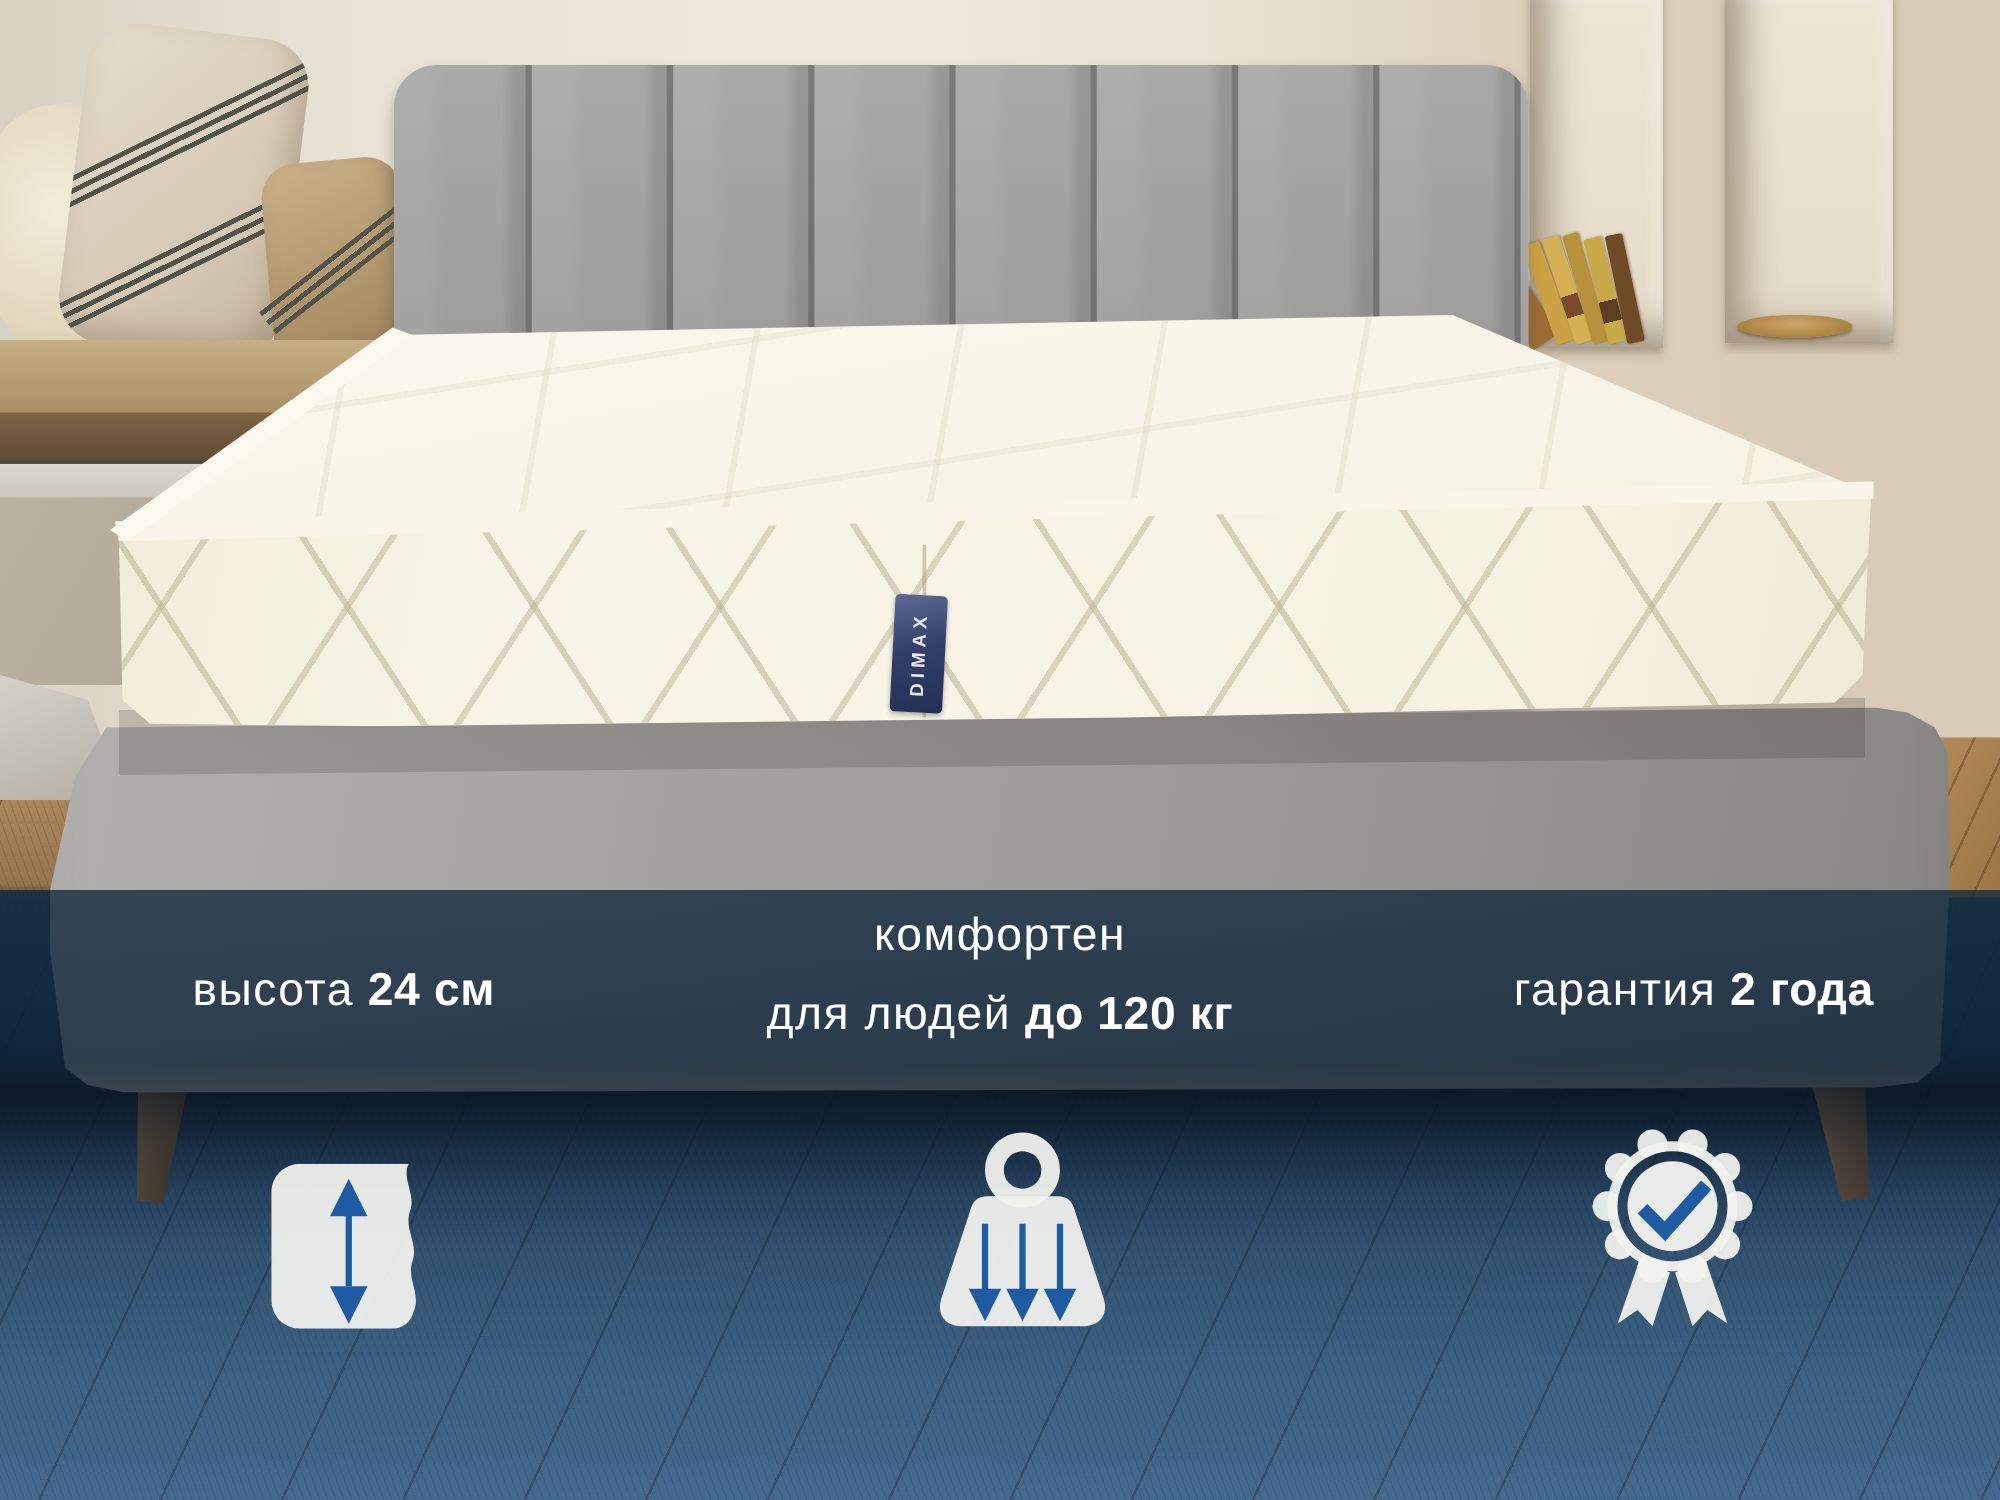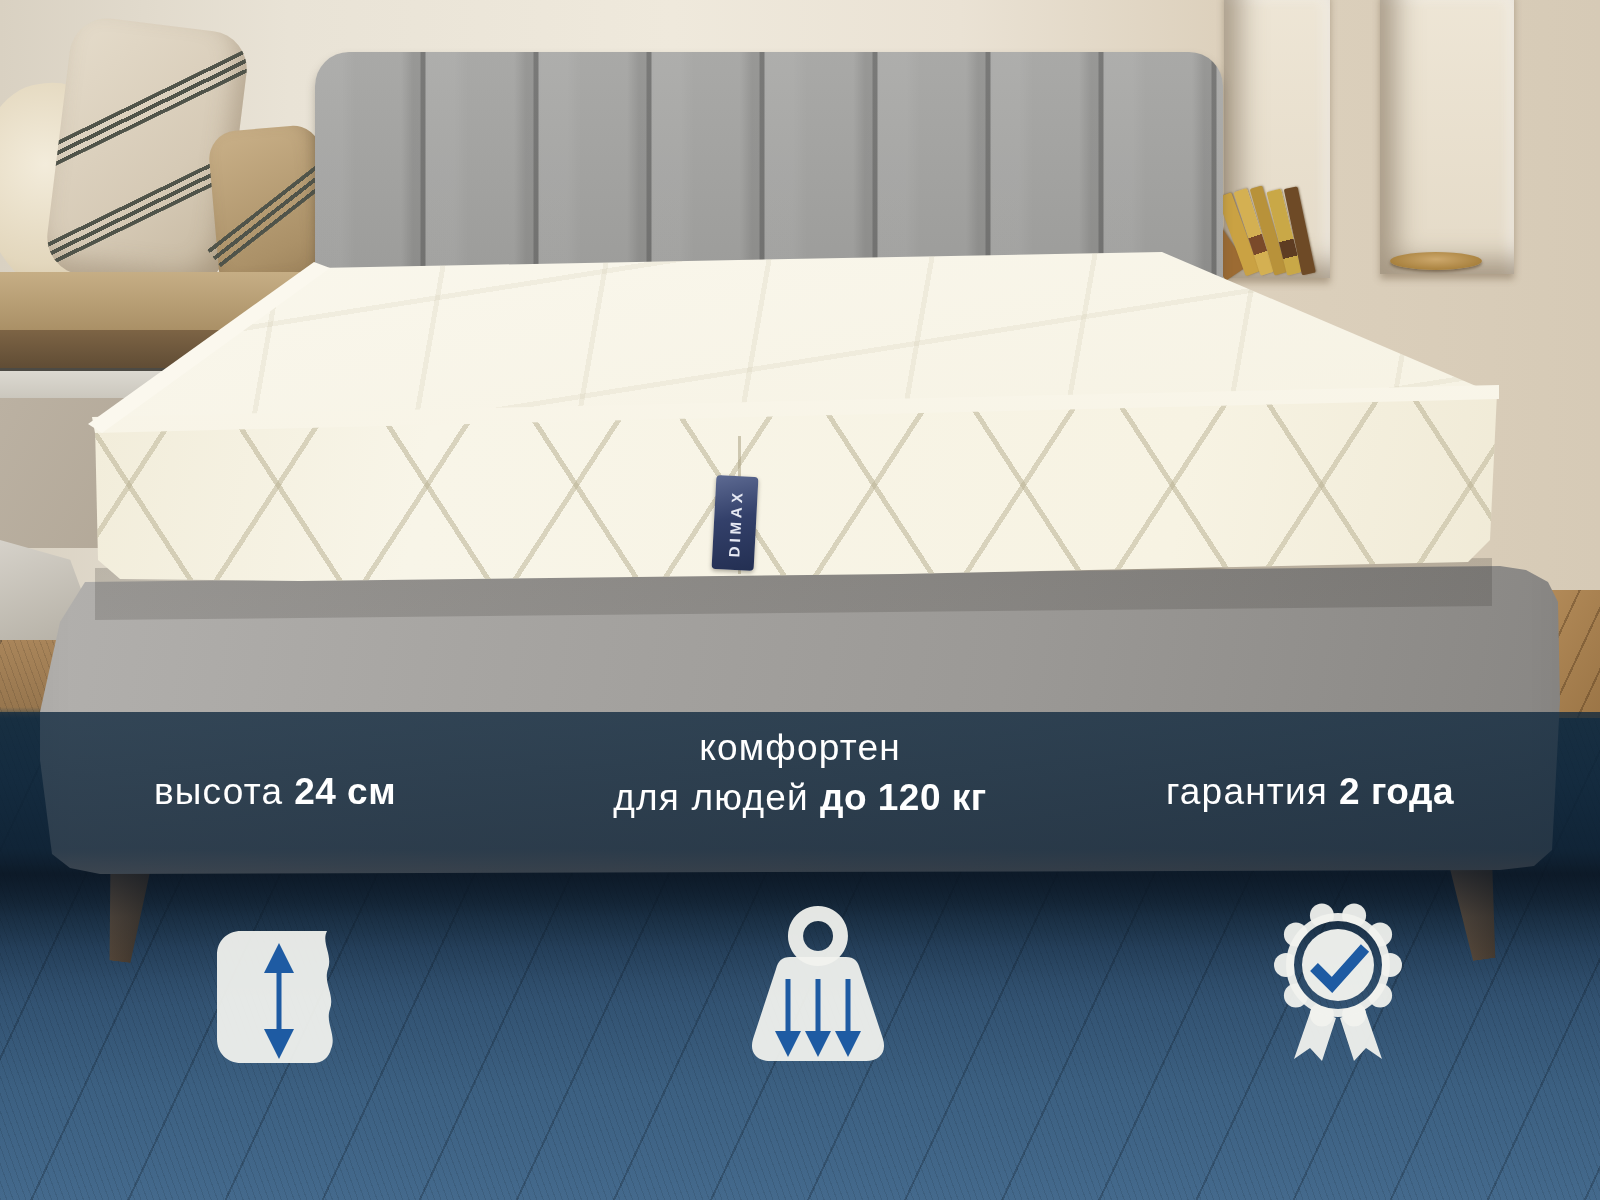--- a/index.html
+++ b/index.html
@@ -111,22 +111,22 @@
   .overlay{left:0;top:712px;width:1600px;height:488px;
     background:linear-gradient(180deg,
       rgba(15,40,62,.78) 0%, rgba(13,34,54,.80) 28%, rgba(10,24,40,.70) 33%,
       rgba(14,36,58,.40) 42%, rgba(18,44,70,.22) 55%, rgba(24,52,80,.12) 100%);}
   .feat{color:#fff;text-align:center;font-size:37px;line-height:1.08;letter-spacing:1.2px;z-index:10;}
   .feat b{font-weight:bold;letter-spacing:.5px;}
   .feat-reg{position:static;margin-right:11px;}
   .feat-bold{position:static;}
   .feat-height{left:95px;top:772px;width:360px;}
   .feat-capacity{left:560px;top:728px;width:480px;}
-  .feat-capacity .l2{position:static;display:block;margin-top:10px;}
-  .feat-warranty{left:1120px;top:772px;width:380px;text-align:center;}
+  .feat-capacity .l2{position:static;display:block;margin-top:23px;}
+  .feat-warranty{left:1165px;top:772px;width:380px;text-align:center;}
   .icon{z-index:10;}
   .icon-height{left:217px;top:931px;}
   .icon-weight{left:746px;top:903px;}
   .icon-warranty{left:1272px;top:901px;}
 </style>
 </head>
 <body>
 
 <div class="stage">
 

